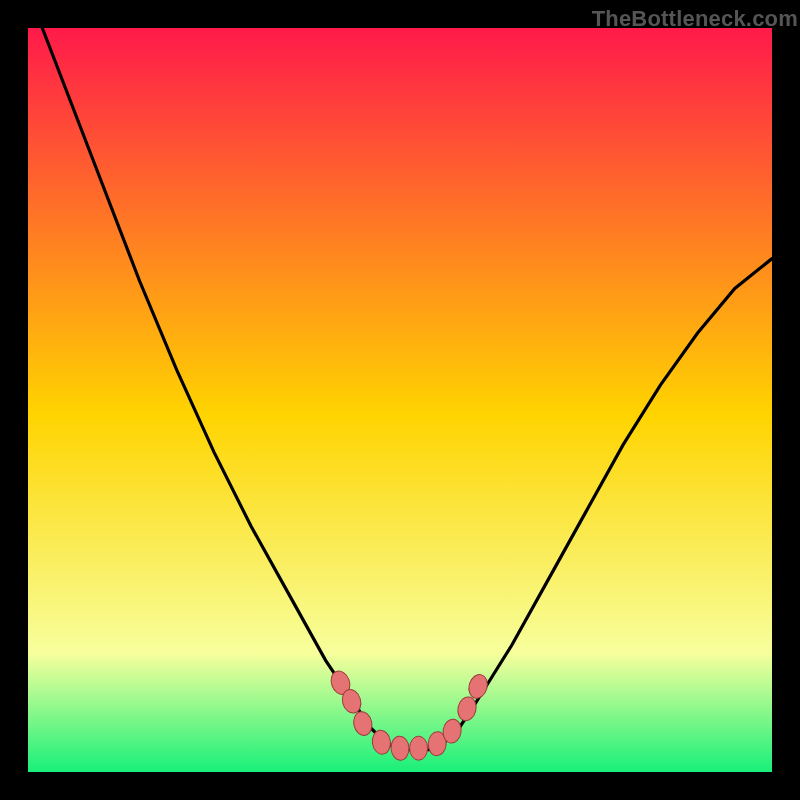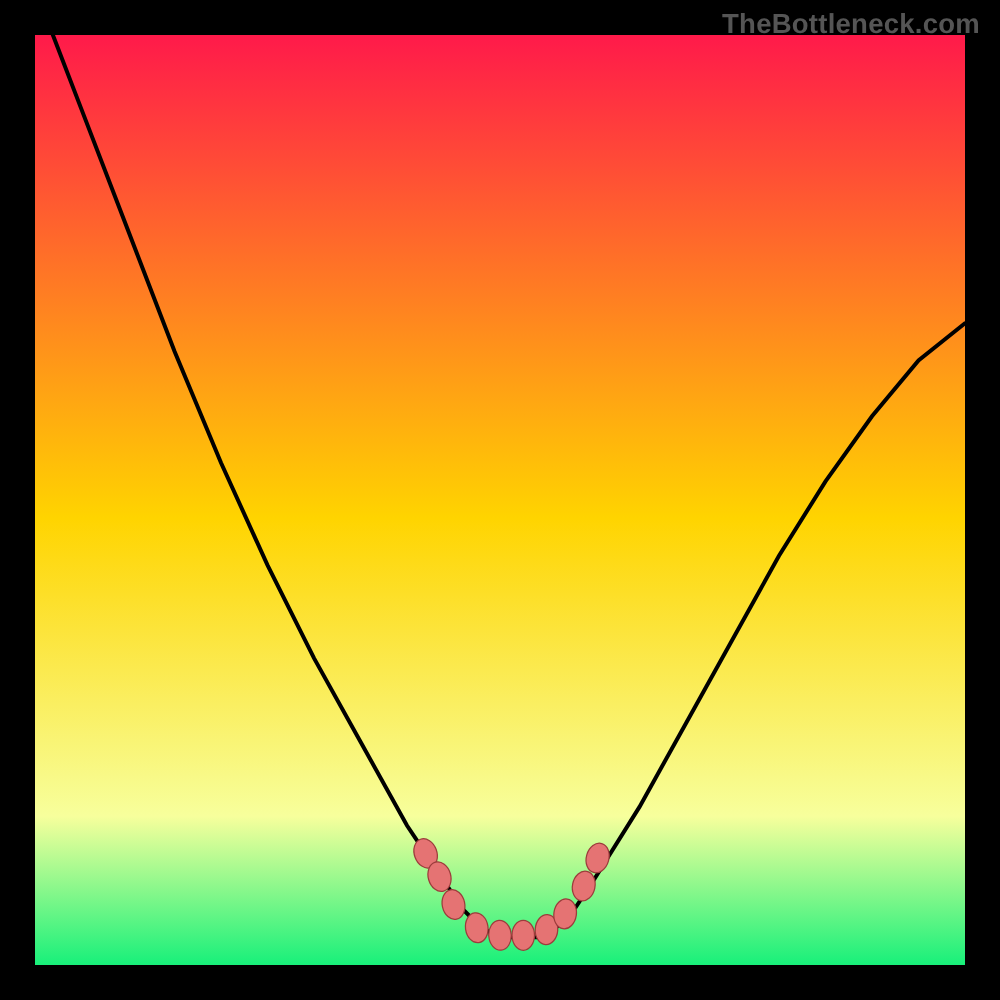--- a/index.html
+++ b/index.html
@@ -20,21 +20,21 @@
     position: absolute;
     left: 28px;
     top: 28px;
     width: 744px;
     height: 744px;
     overflow: hidden;
   }
   .watermark {
     position: absolute;
     top: 6px;
-    right: 16px;
+    right: 2px;
     color: #555;
     font-size: 22px;
     font-weight: 600;
     letter-spacing: 0.2px;
     user-select: none;
   }
   svg { display: block; }
 </style>
 </head>
 <body>

